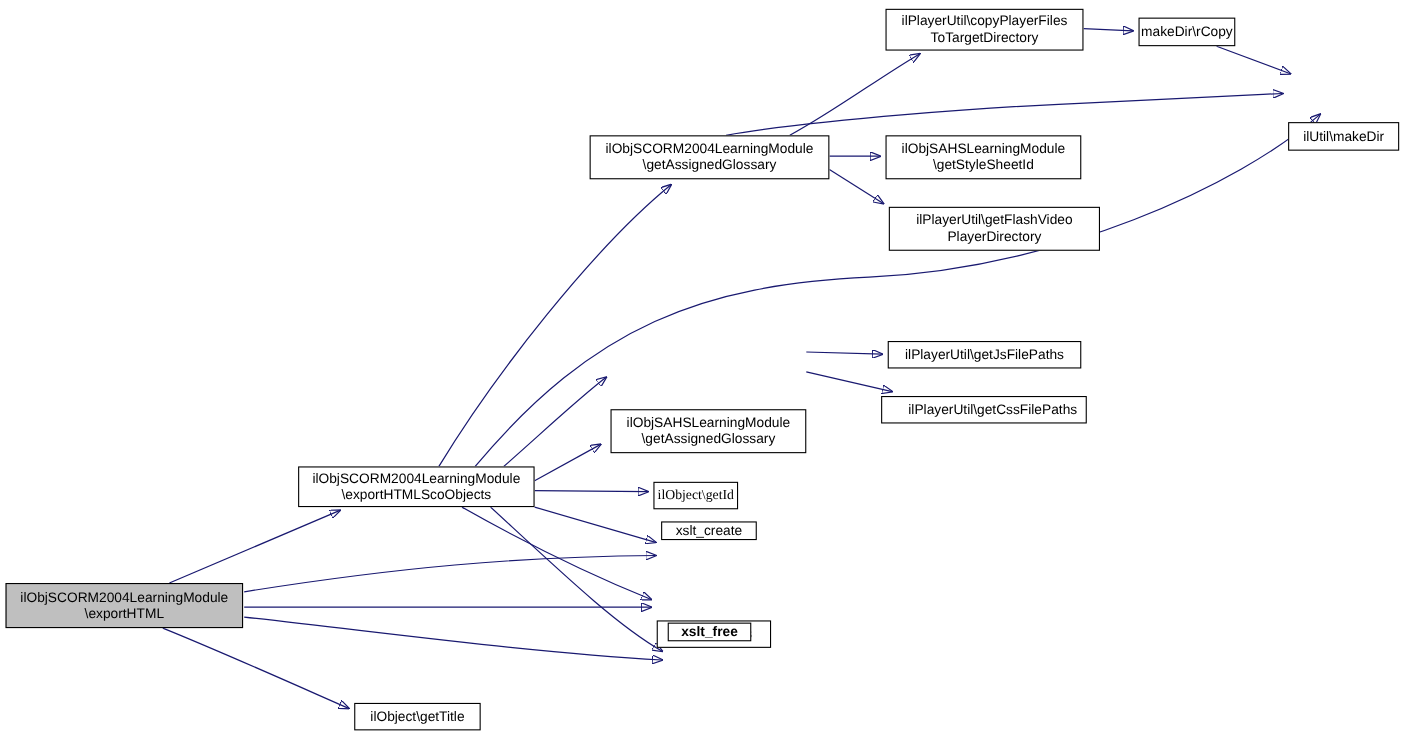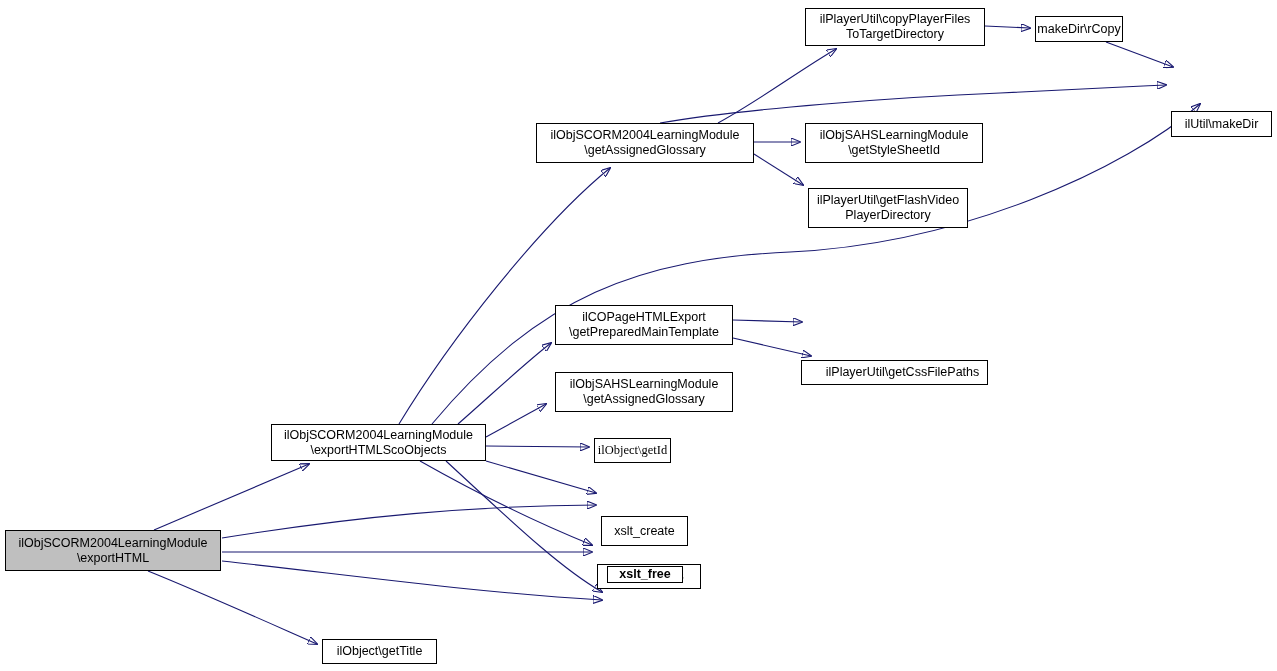--- a/index.html
+++ b/index.html
@@ -86,45 +86,44 @@
 
   <div class="node" style="left:1171px;top:71px;width:101px;height:26px;margin-top:40px;">
     <span>ilUtil\makeDir</span>
   </div>
 
   <div class="node" style="left:805px;top:123px;width:178px;height:40px;">
     <span>ilObjSAHSLearningModule</span>
     <span>\getStyleSheetId</span>
   </div>
 
-  <div class="node" style="left:808px;top:188px;width:160px;height:40px;">
+  <div class="node" style="left:808px;top:188px;width:192px;height:40px;">
     <span>ilPlayerUtil\getFlashVideo</span>
     <span>PlayerDirectory</span>
   </div>
 
-  <div class="node" style="left:555px;top:305px;width:178px;height:40px;">
-    <span>ilCOPageHTMLExport</span>
-    <span>\getPreparedMainTemplate</span>
+
+  <div class="node" style="left:807px;top:310px;width:176px;height:25px;">
+    <span>ilPlayerUtil\getJsFilePaths</span>
   </div>
-
 
   <div class="node" style="left:801px;top:360px;width:187px;height:25px;padding-left:16px;">
     <span>ilPlayerUtil\getCssFilePaths</span>
   </div>
 
   <div class="node" style="left:555px;top:372px;width:178px;height:40px;">
     <span>ilObjSAHSLearningModule</span>
     <span>\getAssignedGlossary</span>
   </div>
 
   <div class="node" style="left:594px;top:438px;width:77px;height:25px;font-family:Liberation Serif, serif;">
     <span>ilObject\getId</span>
   </div>
 
-  <div class="node" style="left:601px;top:516px;width:87px;height:30px;">
+  <div class="node" style="left:601px;top:474px;width:87px;height:17px;justify-content:flex-end;">
     <span>xslt_create</span>
   </div>
 
   <div class="node" style="left:597px;top:539px;width:104px;height:25px;margin-top:25px;">
     <span>xslt_process</span>
   </div>
 
   <div class="node" style="left:607px;top:566px;width:76px;height:17px;font-weight:bold;">
     <span>xslt_free</span>
   </div>

